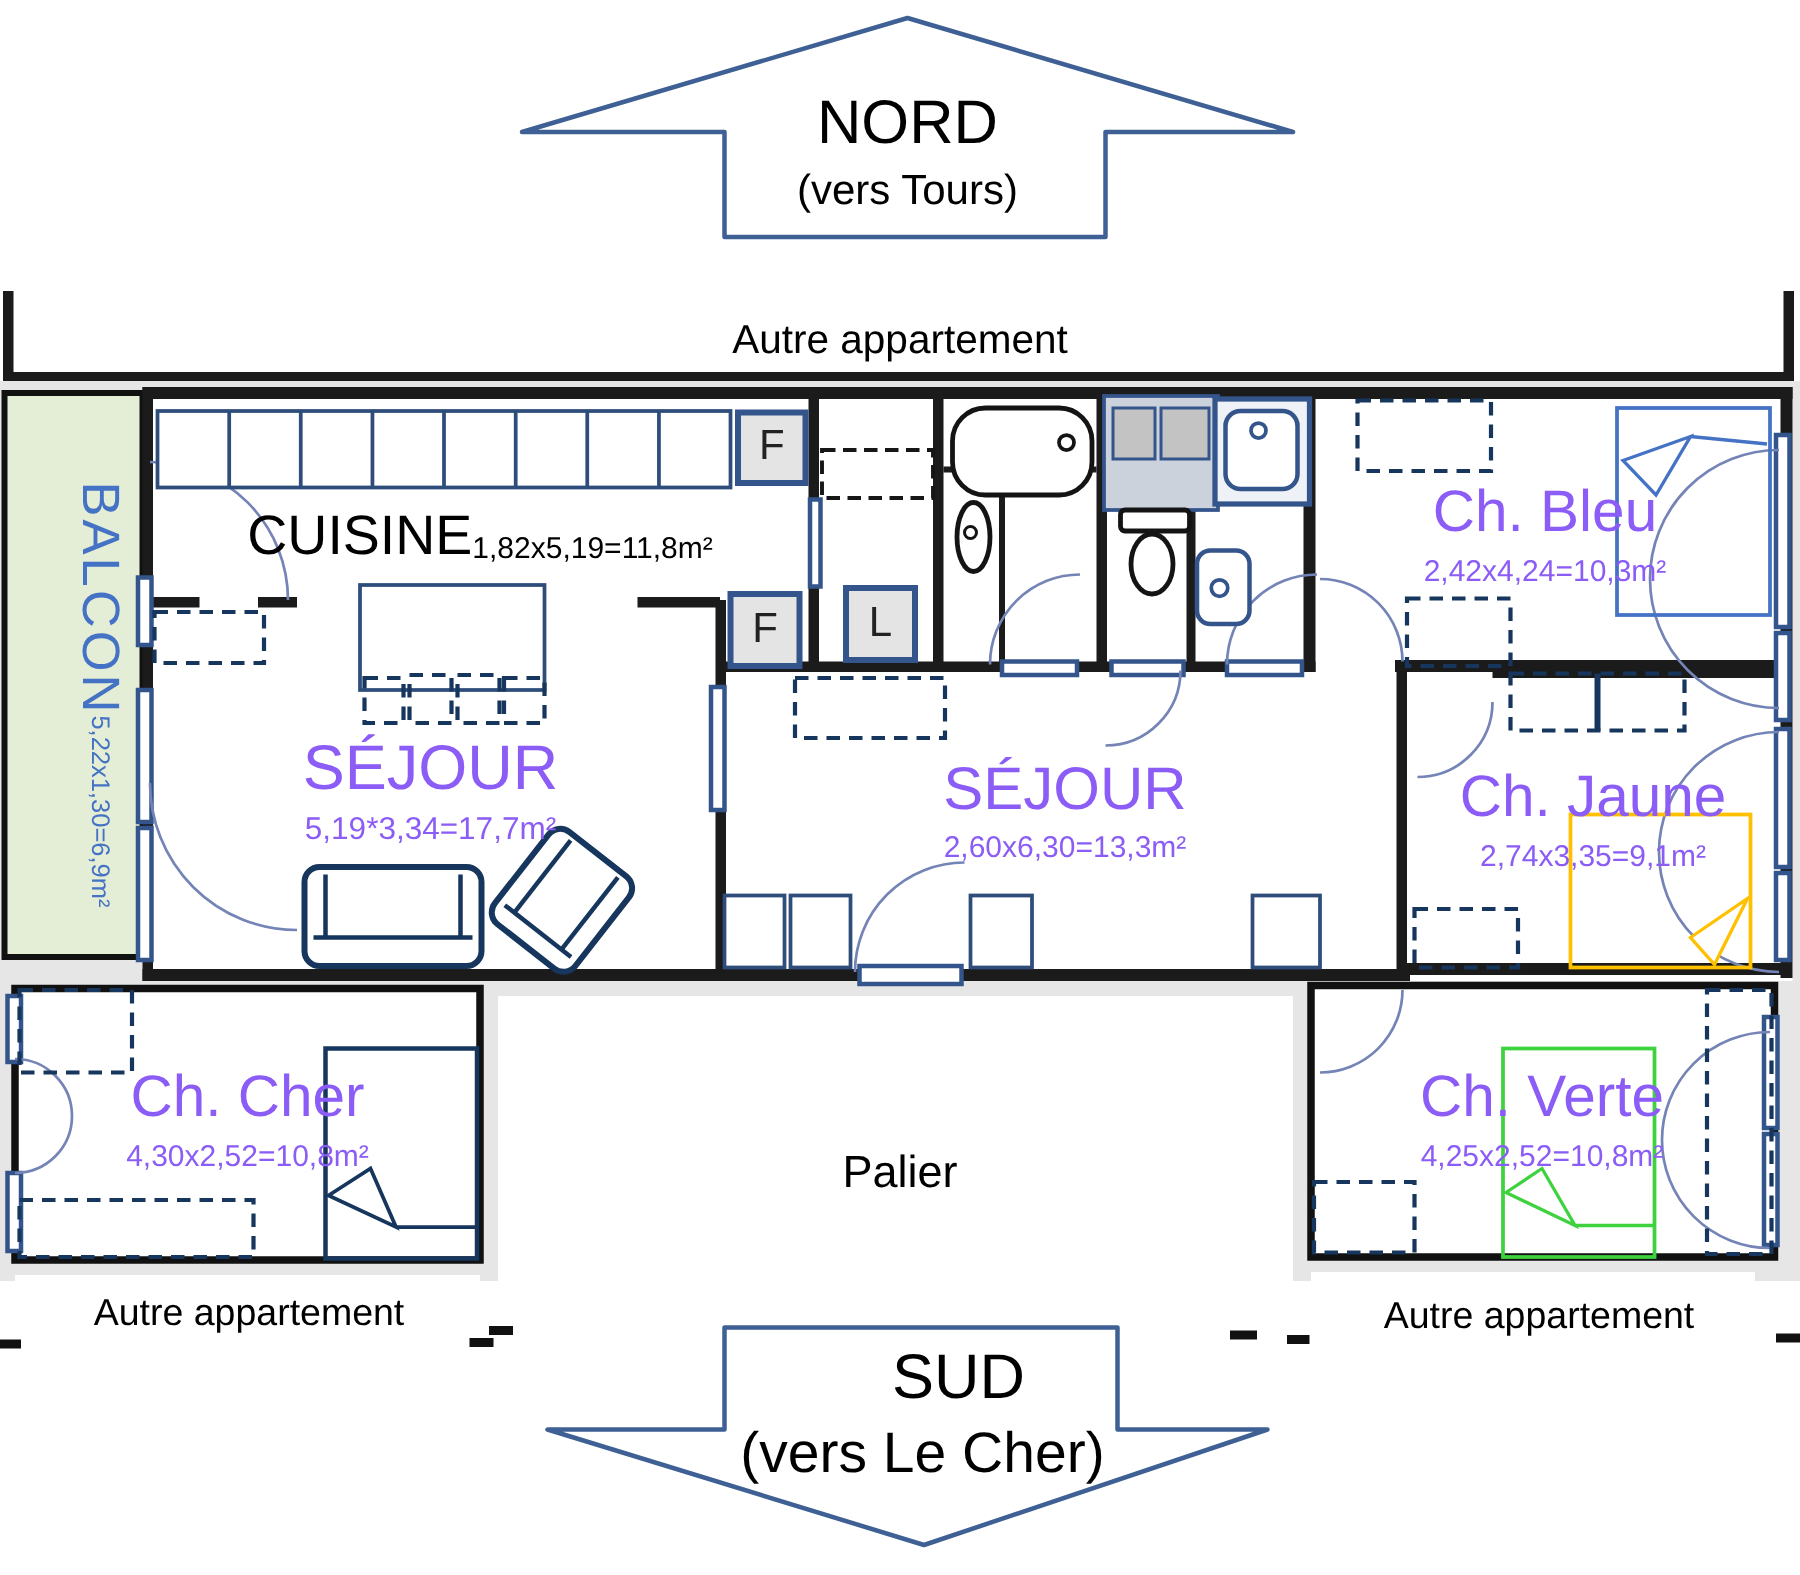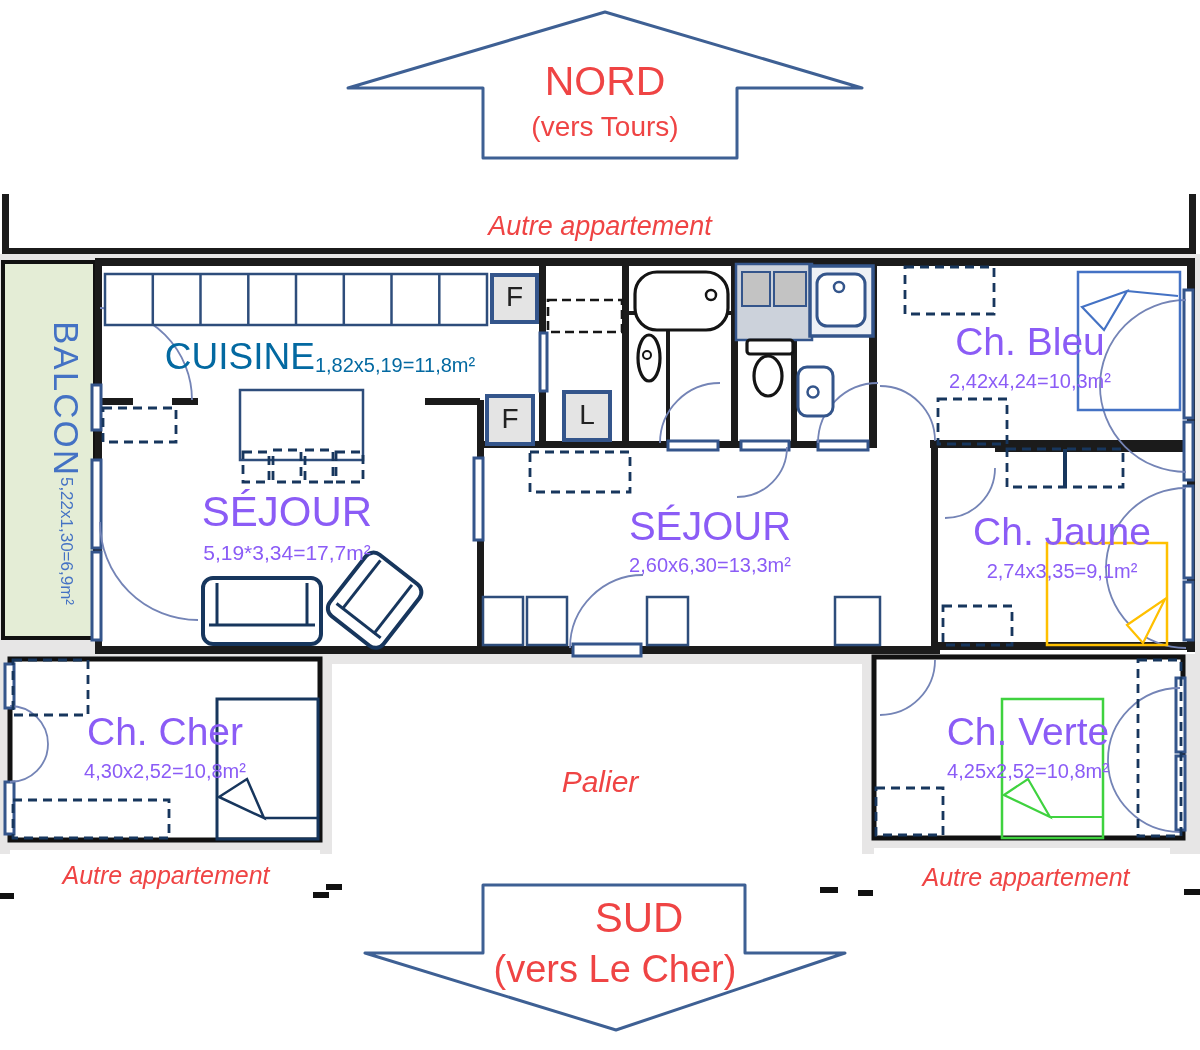--- a/index.html
+++ b/index.html
@@ -14,29 +14,29 @@
   .dash-blk{fill:none;stroke:#161616;stroke-width:2.6;stroke-dasharray:9 5;}
   .cab{fill:#fff;stroke:#2e4d7b;stroke-width:2.5;}
   .cabline{stroke:#2e4d7b;stroke-width:2.5;}
   .fxb{fill:#fff;stroke:#141414;stroke-width:3.2;}
   .appl{fill:#e4e4e4;stroke:#34558b;stroke-width:4;}
   .arrow{fill:#fff;stroke:#3e6094;stroke-width:3;stroke-linejoin:round;}
   .navy{stroke:#17365d;}
   .txt{position:absolute;color:#8b5cf6;text-align:center;line-height:1.05;}
   .room-name{font-size:40px;}
   .room-dims{font-size:20px;margin-top:8px;}
-  .blk{color:#ef4444;}
-  .it{font-style:italic;}
+  .blk{color:#000000;}
+  .it{}
   .appl-letter{position:absolute;color:#222;font-size:28px;text-align:center;}
   .balcon-label{position:absolute;left:14px;top:290px;width:72px;height:345px;
     writing-mode:vertical-rl;text-align:center;color:#4472C4;}
   .balcon-name{font-size:35px;letter-spacing:2px;}
   .balcon-dims{font-size:17px;}
   .cuisine-wrap{position:absolute;left:130px;top:336px;width:380px;display:flex;
-    justify-content:center;align-items:baseline;color:#0369a1;}
+    justify-content:center;align-items:baseline;color:#000000;}
   .cuisine-name{font-size:37px;}
   .cuisine-dims{font-size:20px;position:relative;top:3px;}
 </style>
 </head>
 <body>
 
 <div id="plan">
 
 <svg id="geom" viewBox="0 0 1200 1050">
 

